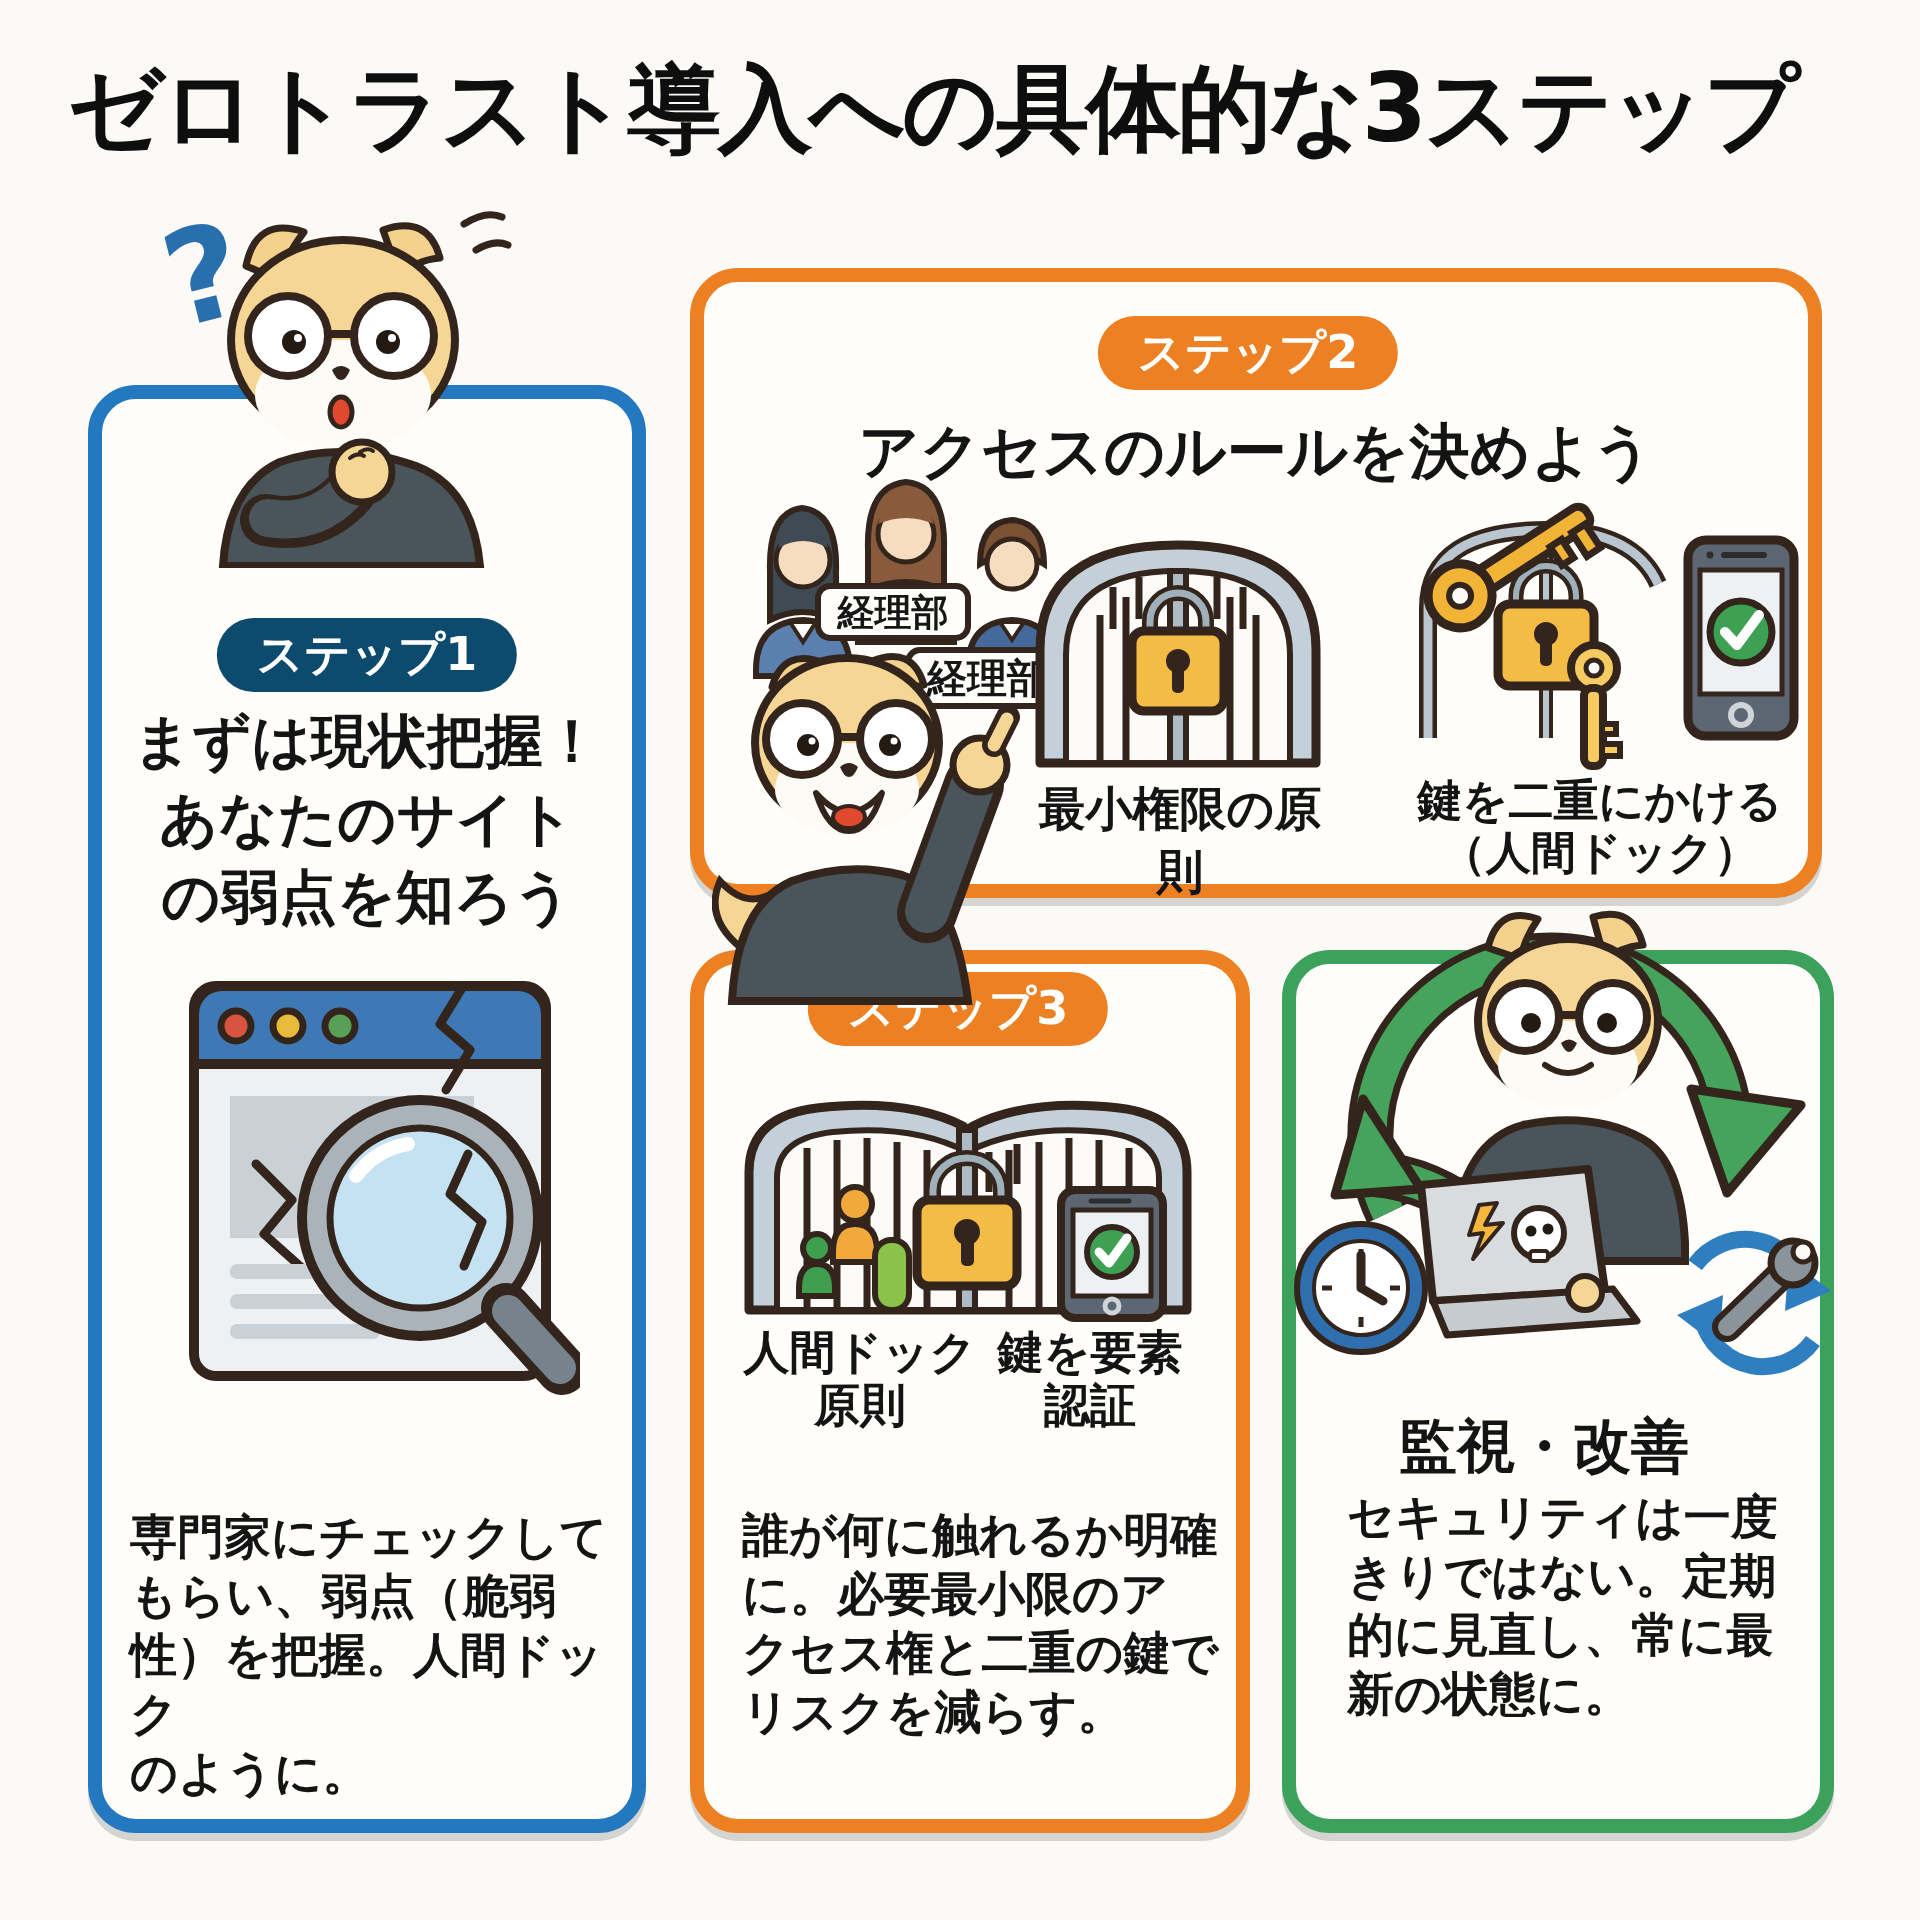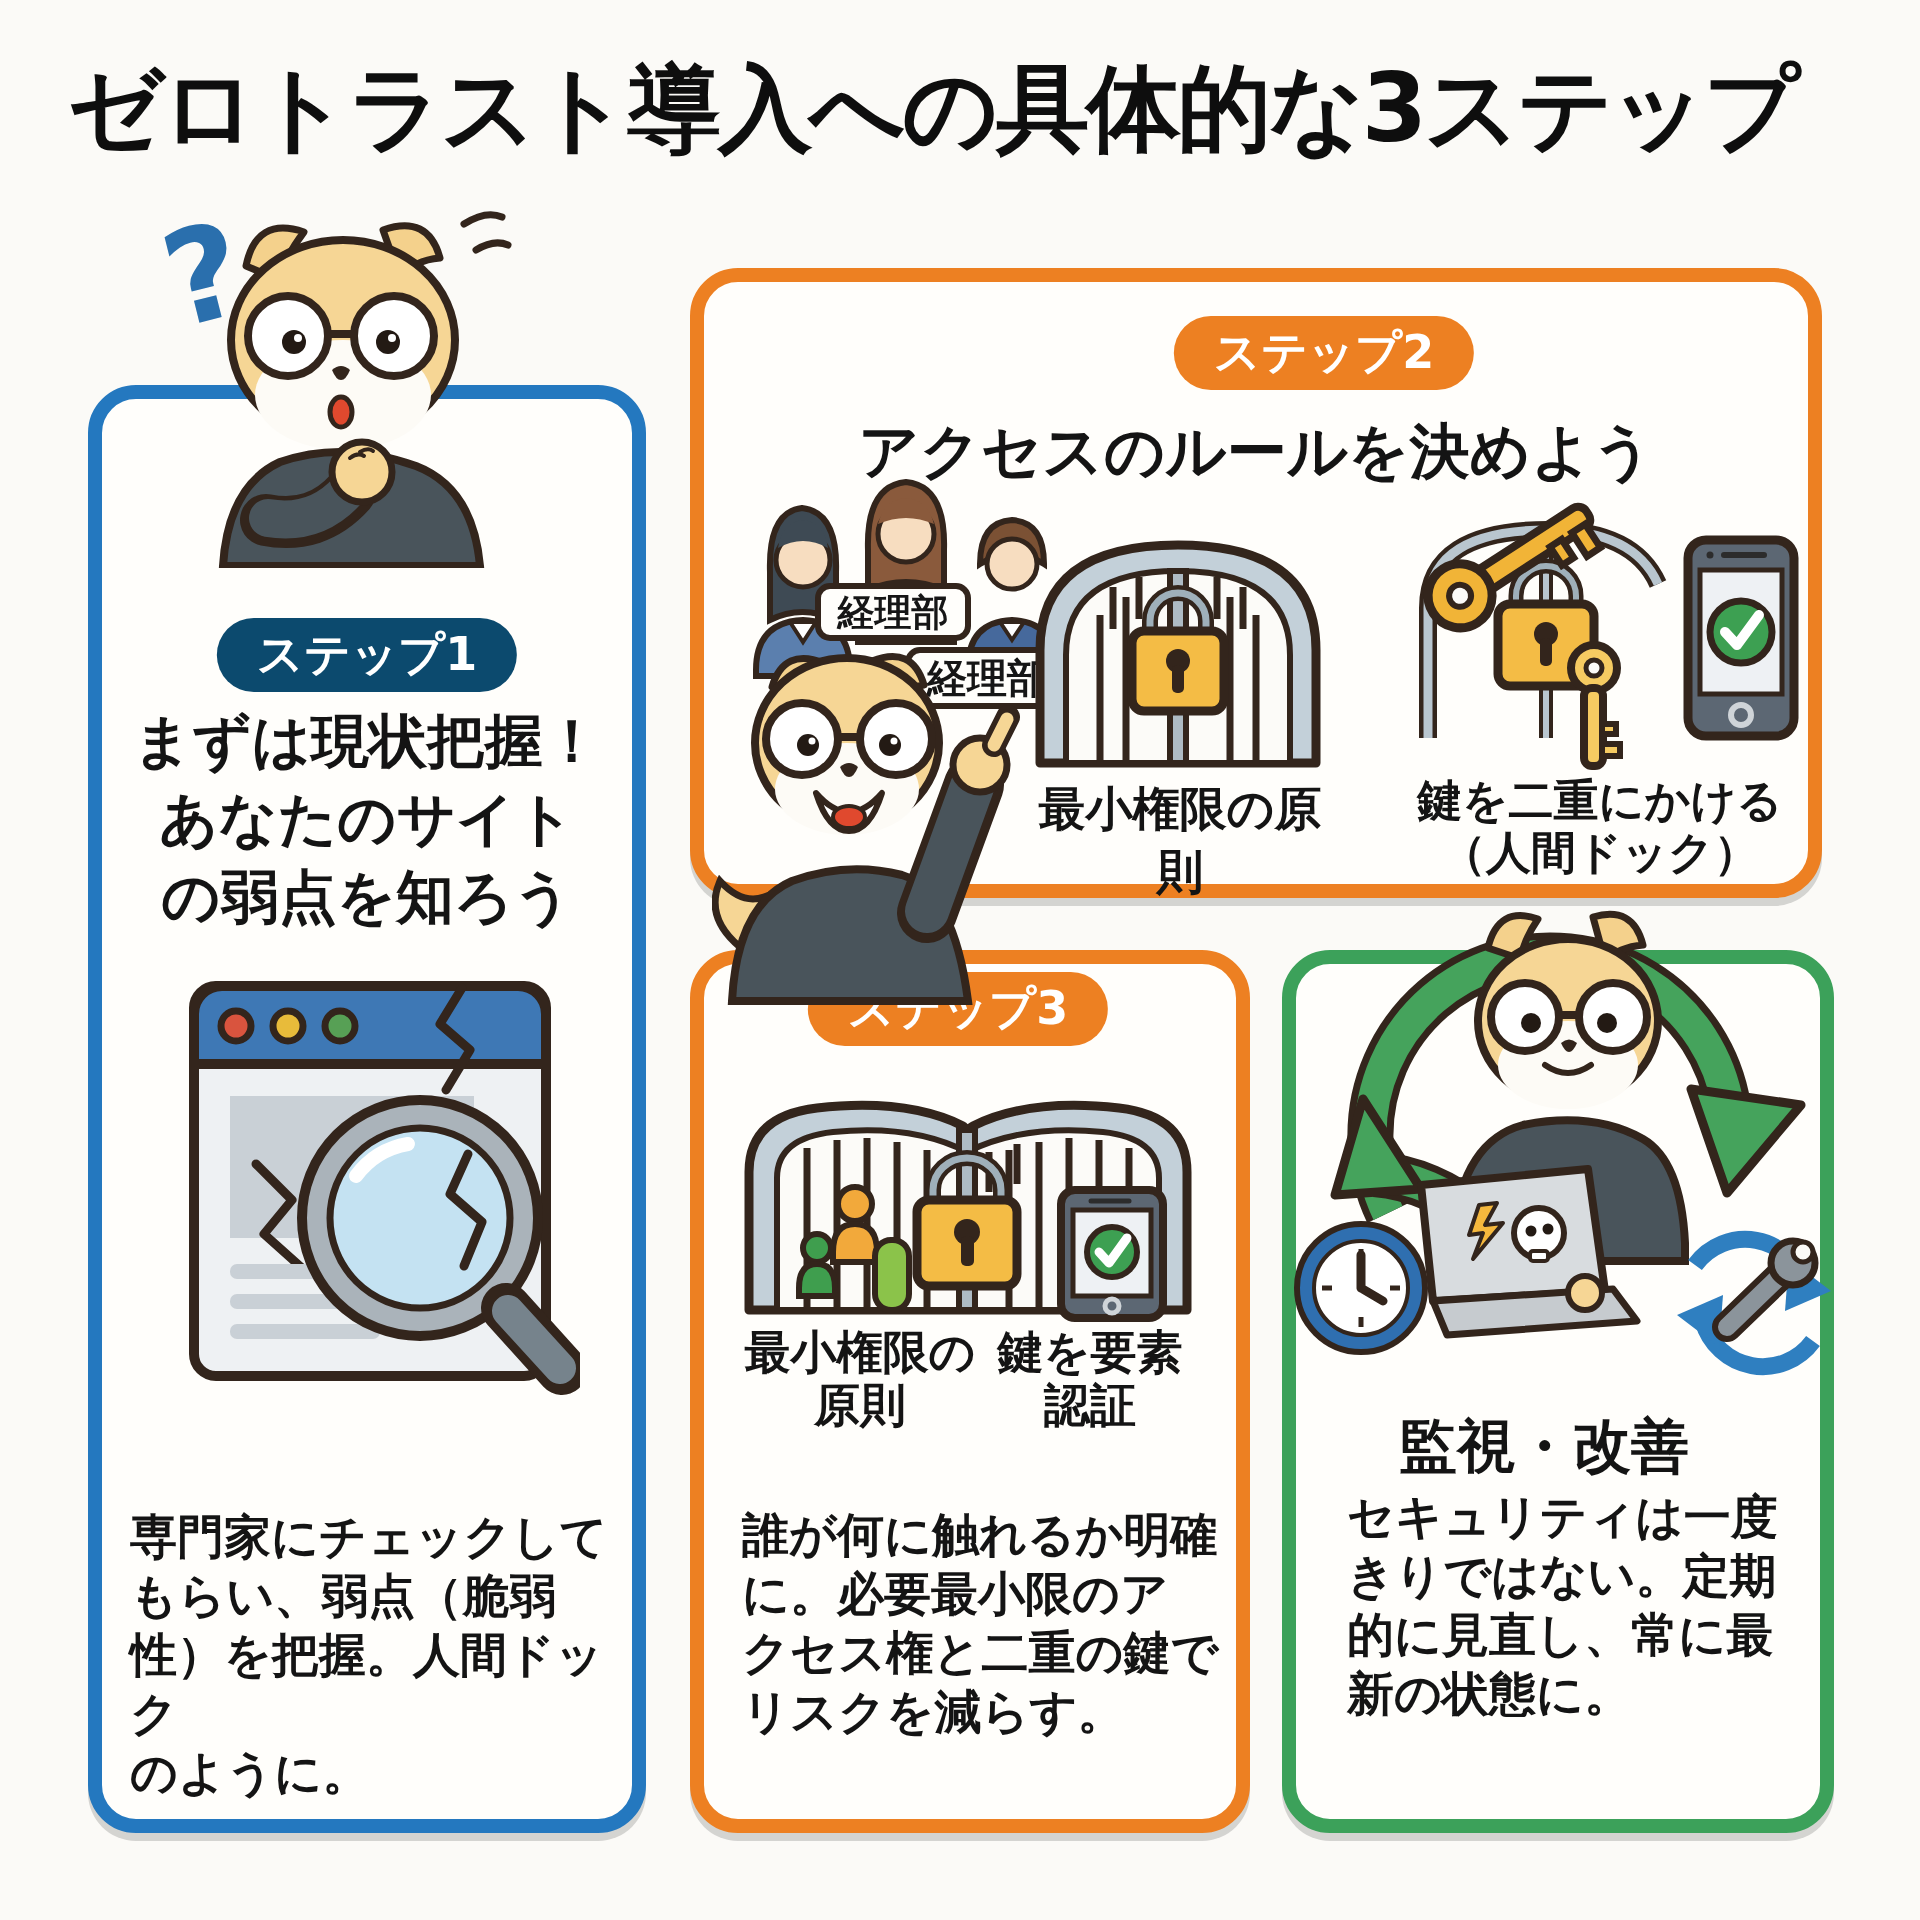--- a/index.html
+++ b/index.html
@@ -89,21 +89,21 @@
     <circle cx="266" cy="148" r="40" fill="#ffffff" stroke="#33251c" stroke-width="8"></circle>
     <line x1="200" y1="146" x2="226" y2="146" stroke="#33251c" stroke-width="8"></line>
     <circle cx="166" cy="154" r="12" fill="#231a14"></circle>
       <circle cx="170" cy="150" r="4" fill="#fff"></circle>
     <circle cx="260" cy="154" r="12" fill="#231a14"></circle>
       <circle cx="264" cy="150" r="4" fill="#fff"></circle>
     <path d="M204,182 q9,-8 18,0 q-4,10 -9,10 q-5,0 -9,-10 Z" fill="#33251c"></path>
     <ellipse cx="213" cy="224" rx="11" ry="15" fill="#e0492e" stroke="#33251c" stroke-width="5"></ellipse>
   </svg>
 
-  <div class="abs badge badge-orange" style="left:1324px;top:316px;text-align:center;">ステップ2</div>
+  <div class="abs badge badge-orange" style="left:1248px;top:316px;text-align:center;">ステップ2</div>
   <div class="abs heading" style="left:690px;top:412px;width:1132px;font-size:60px;">アクセスのルールを決めよう</div>
 
   <svg class="abs ill" style="left:740px;top:468px;" width="340" height="268" viewBox="0 0 340 268">
     <path d="M128,82 Q126,18 166,14 Q206,18 204,82 L204,122 Q166,106 128,122 Z" fill="#8a5a3c" stroke="#33251c" stroke-width="6"></path>
     <circle cx="166" cy="66" r="28" fill="#f7ddc0" stroke="#33251c" stroke-width="5"></circle>
     <path d="M138,56 Q144,32 166,30 Q188,32 194,56 Q166,44 138,56 Z" fill="#8a5a3c"></path>
     <path d="M118,168 Q118,122 166,120 Q214,122 214,168 v6 H118 Z" fill="#4f79ab" stroke="#33251c" stroke-width="6"></path>
     <path d="M152,122 L166,142 L180,122 Z" fill="#fff" stroke="#33251c" stroke-width="4"></path>
     <path d="M30,104 Q28,44 62,40 Q98,44 96,104 L96,152 Q62,136 30,152 Z" fill="#3e4a54" stroke="#33251c" stroke-width="6"></path>
     <circle cx="63" cy="92" r="27" fill="#f7ddc0" stroke="#33251c" stroke-width="5"></circle>
@@ -220,21 +220,21 @@
       <rect x="326" y="138" width="102" height="128" rx="14" fill="#5c6773" stroke="#33251c" stroke-width="8"></rect>
       <rect x="338" y="158" width="78" height="86" fill="#eef1f4" stroke="#33251c" stroke-width="5"></rect>
       <line x1="356" y1="149" x2="394" y2="149" stroke="#2c2c2c" stroke-width="5" stroke-linecap="round"></line>
       <circle cx="377" cy="200" r="25" fill="#3da052" stroke="#33251c" stroke-width="6"></circle>
       <polyline points="364,200 374,211 392,186" fill="none" stroke="#ffffff" stroke-width="9" stroke-linecap="round" stroke-linejoin="round"></polyline>
       <circle cx="377" cy="254" r="7" fill="none" stroke="#cfd4d8" stroke-width="5"></circle>
     </g>
   </svg>
 
   <div class="abs lbl" style="left:740px;top:1326px;width:240px;font-size:46px;line-height:53px;">
-    <div>最小権限の</div>
+    <div>人間ドック</div>
     <div>原則</div>
   </div>
   <div class="abs lbl" style="left:980px;top:1326px;width:220px;font-size:46px;line-height:53px;">
     <div>鍵を要素</div>
     <div>認証</div>
   </div>
 
   <div class="abs desc" style="left:742px;top:1505px;width:480px;">
     <div>誰が何に触れるか明確</div>
     <div>に。必要最小限のア</div>

